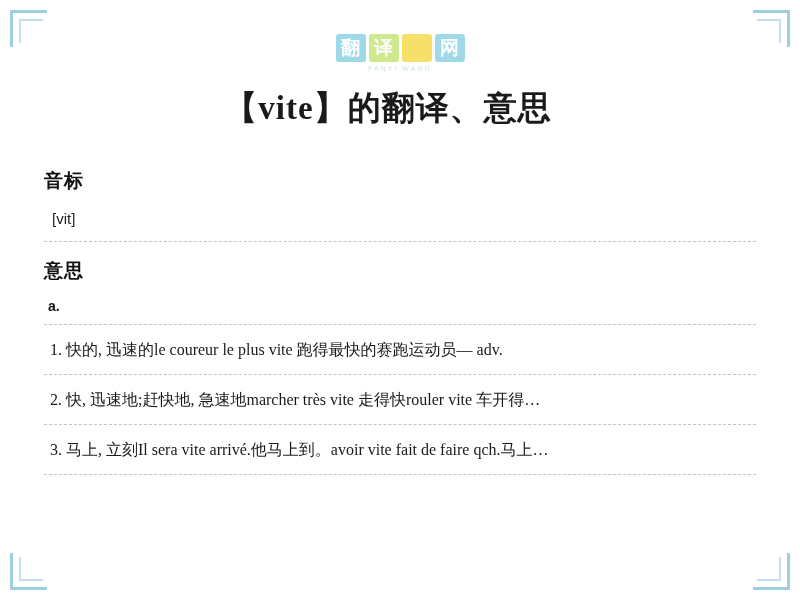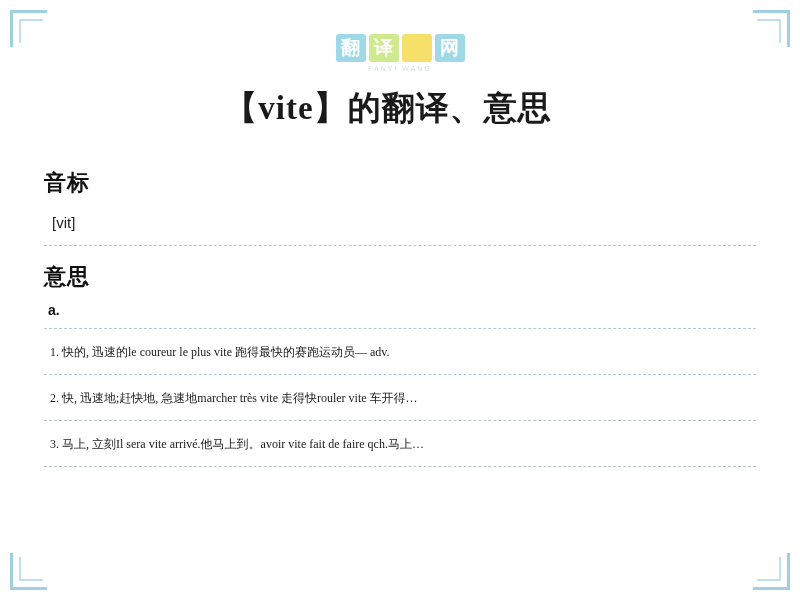--- a/index.html
+++ b/index.html
@@ -104,21 +104,21 @@
   .content {
     position: absolute;
     top: 168px;
     left: 44px;
     width: 712px;
   }
 
   .section-head {
     font-family: "Liberation Sans", sans-serif;
     font-weight: bold;
-    font-size: 22px;
+    font-size: 19px;
     color: #111111;
     margin: 0 0 0 0;
     letter-spacing: 1px;
   }
 
   .plain-line {
     font-family: Liberation Sans, sans-serif;
     font-size: 15px;
     color: #222222;
     padding: 16px 0 14px 8px;
@@ -133,21 +133,21 @@
   .sense-label {
     font-family: "Liberation Sans", sans-serif;
     font-weight: bold;
     font-size: 14px;
     color: #111111;
     padding: 18px 0 10px 4px;
   }
 
   .def-line {
     font-family: "Liberation Serif", serif;
-    font-size: 12px;
+    font-size: 16px;
     color: #1a1a1a;
     padding: 15px 0 13px 6px;
     white-space: nowrap;
     overflow: hidden;
   }
 
   .gap-top { height: 22px; }
 </style>
 </head>
 <body>

